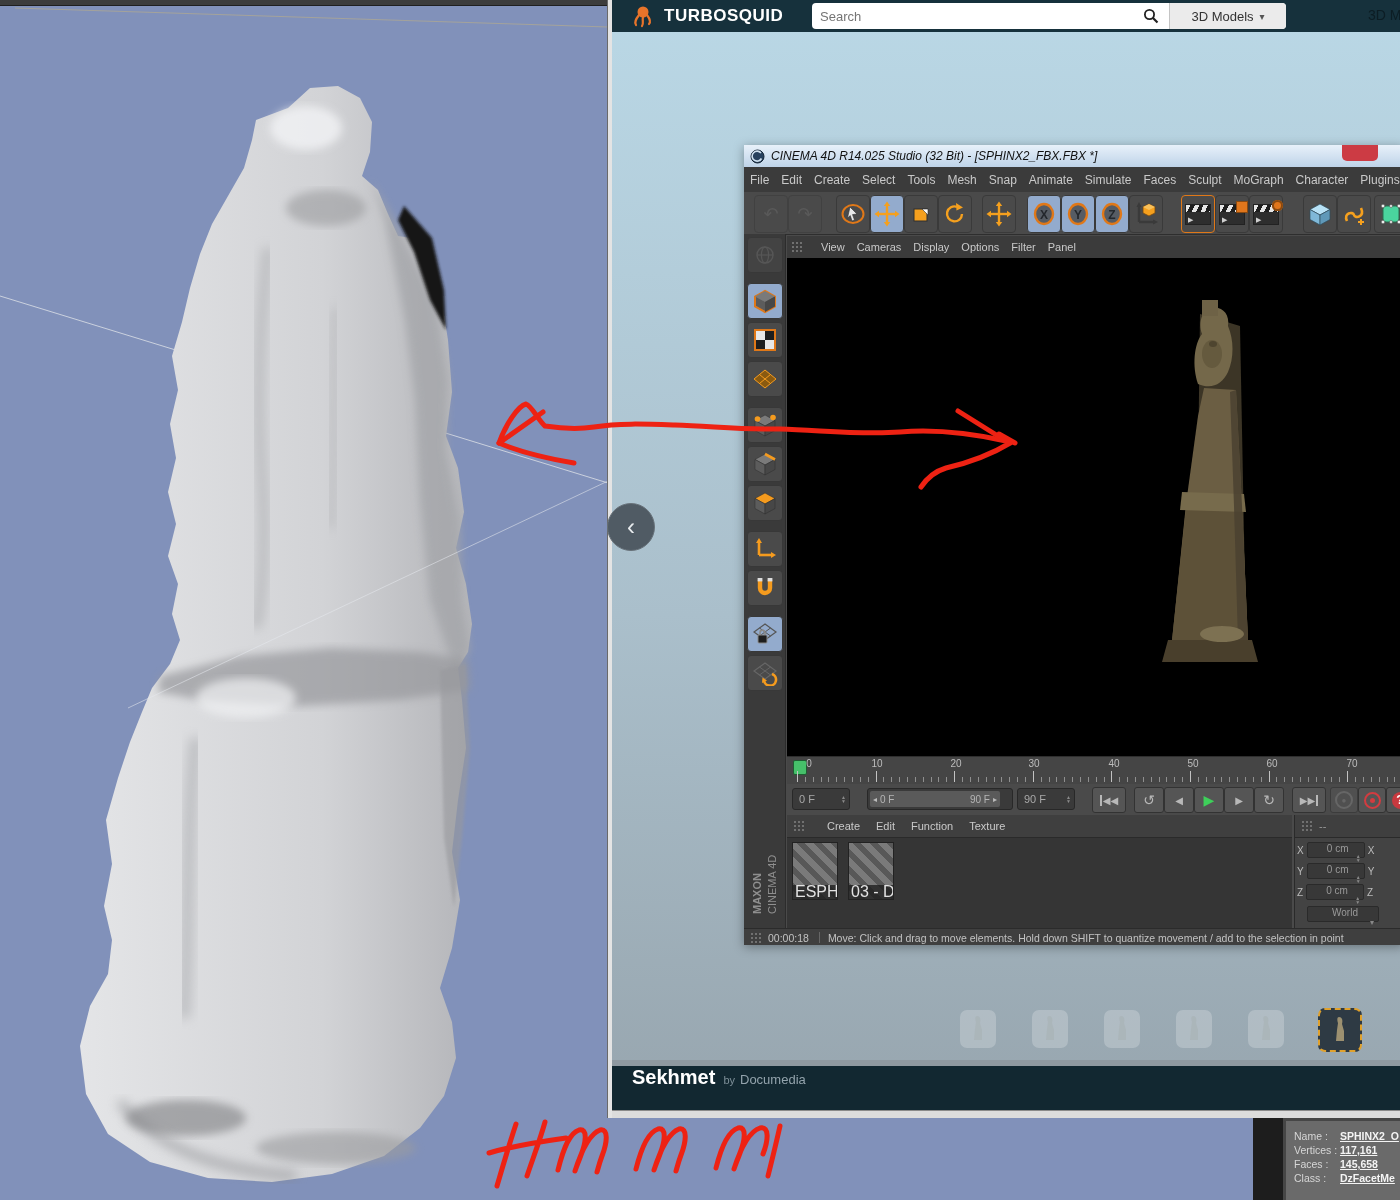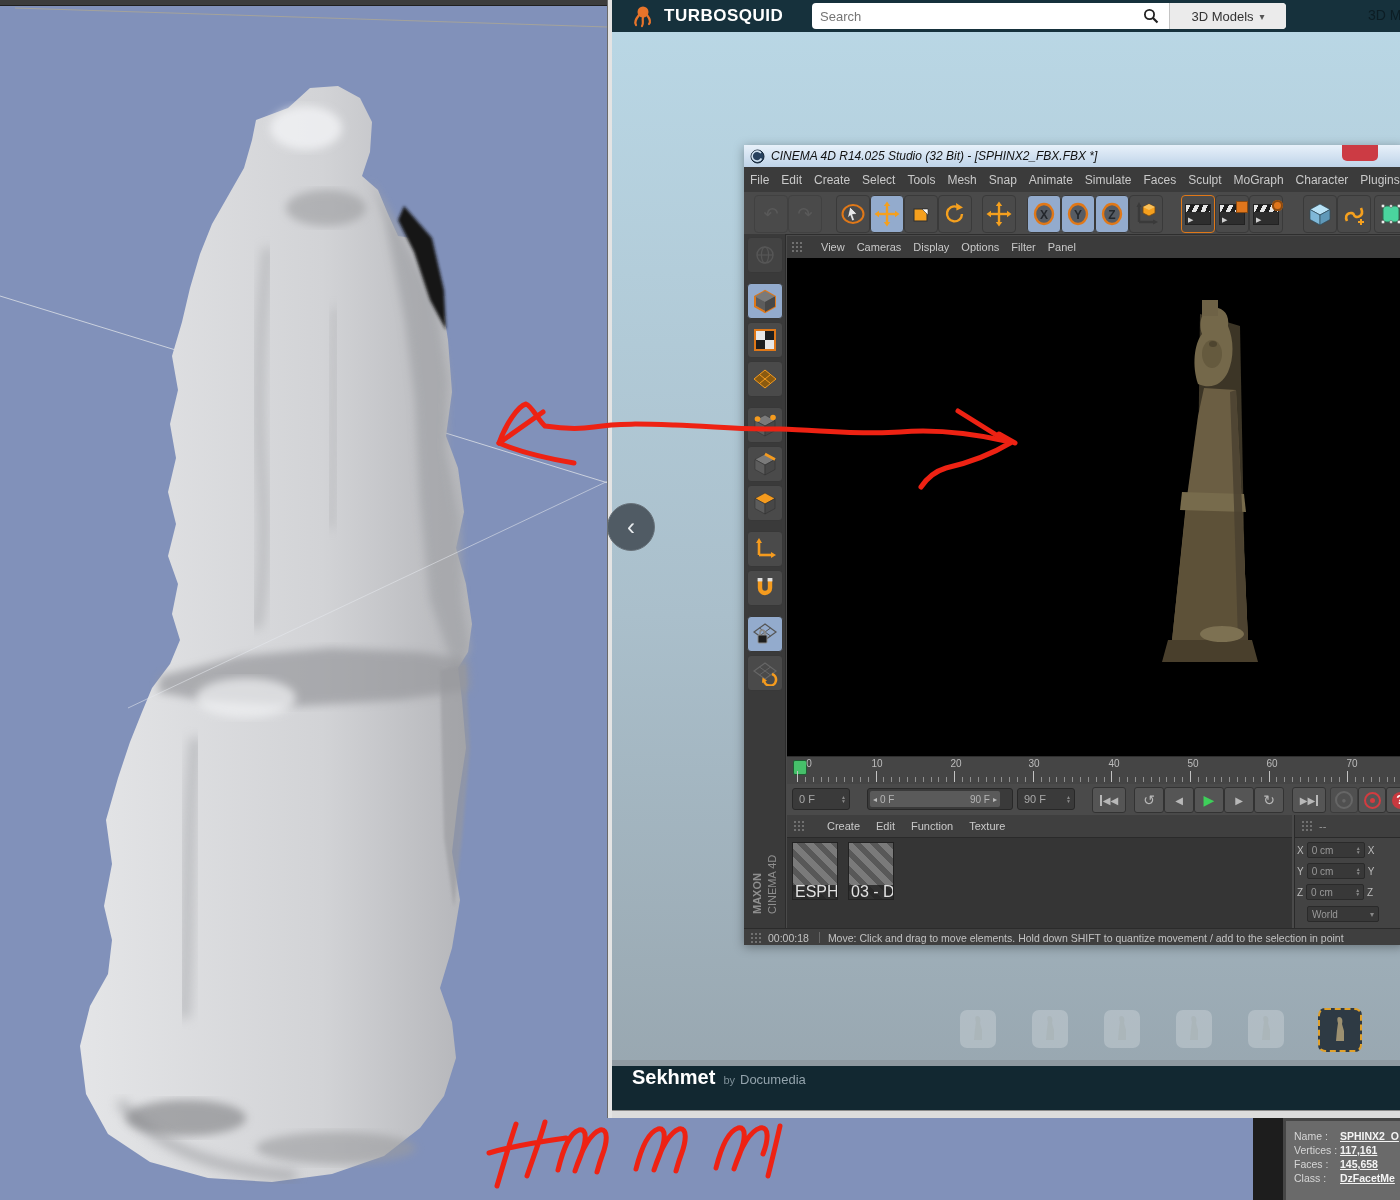--- a/index.html
+++ b/index.html
@@ -52,21 +52,21 @@
   #c4d-mat{position:absolute;left:43px;top:670px;width:505px;height:113px;background:#353535;}
   #c4d-mat .mbar{height:22px;background:#3f3f3f;border-bottom:1px solid #2a2a2a;display:flex;align-items:center;gap:16px;}
   #c4d-mat .mbar span{color:#c9c9c9;font-size:11px;}
   .swatch{position:absolute;top:27px;width:44px;height:56px;border:1px solid #222;
     background:repeating-linear-gradient(45deg,#7a7a7a 0 6px,#585858 6px 12px);}
   .swatch .lbl{position:absolute;left:0;right:0;bottom:0;height:14px;background:rgba(25,25,25,.75);
     color:#e2e2e2;font-size:16px;line-height:14px;padding-left:2px;white-space:nowrap;overflow:hidden;}
   #c4d-coord{position:absolute;left:550px;top:670px;width:110px;height:113px;background:#434343;border-left:1px solid #2a2a2a;}
   .crow{position:absolute;left:2px;height:18px;display:flex;align-items:center;gap:3px;color:#bbb;font-size:10px;}
   .cfield{width:58px;height:16px;background:#383838;border:1px solid #2a2a2a;border-radius:2px;color:#999;
-    font-size:10px;display:flex;align-items:center;padding-left:4px;box-sizing:border-box;}
+    font-size:10px;display:flex;align-items:center;padding-left:4px;box-sizing:border-box;flex-direction:column;}
   #c4d-status{position:absolute;left:0;top:783px;width:660px;height:17px;background:#3f3f3f;border-top:1px solid #2b2b2b;
     display:flex;align-items:center;color:#c2c2c2;font-size:10.5px;}
   .grip{width:12px;height:12px;margin:0 6px;background:radial-gradient(#707070 1px,transparent 1.3px);background-size:4px 4px;flex:none;}
   
   .clap{width:24px;height:19px;border:1px solid #222;background:#2e2e2e;position:relative;}
   .clap::before{content:"";position:absolute;left:0;top:0;right:0;height:7px;
     background:repeating-linear-gradient(115deg,#e6e6e6 0 4px,#1e1e1e 4px 8px);}
   .clap::after{content:"▶";position:absolute;left:2px;bottom:0px;font-size:7px;color:#cfcfcf;}
   .clap .tag{position:absolute;right:-4px;top:-4px;width:10px;height:10px;background:#e0761c;border:1px solid #8a4a10;}
   .clap .gear{position:absolute;right:-5px;top:-5px;width:11px;height:11px;background:#e0761c;border-radius:50%;

